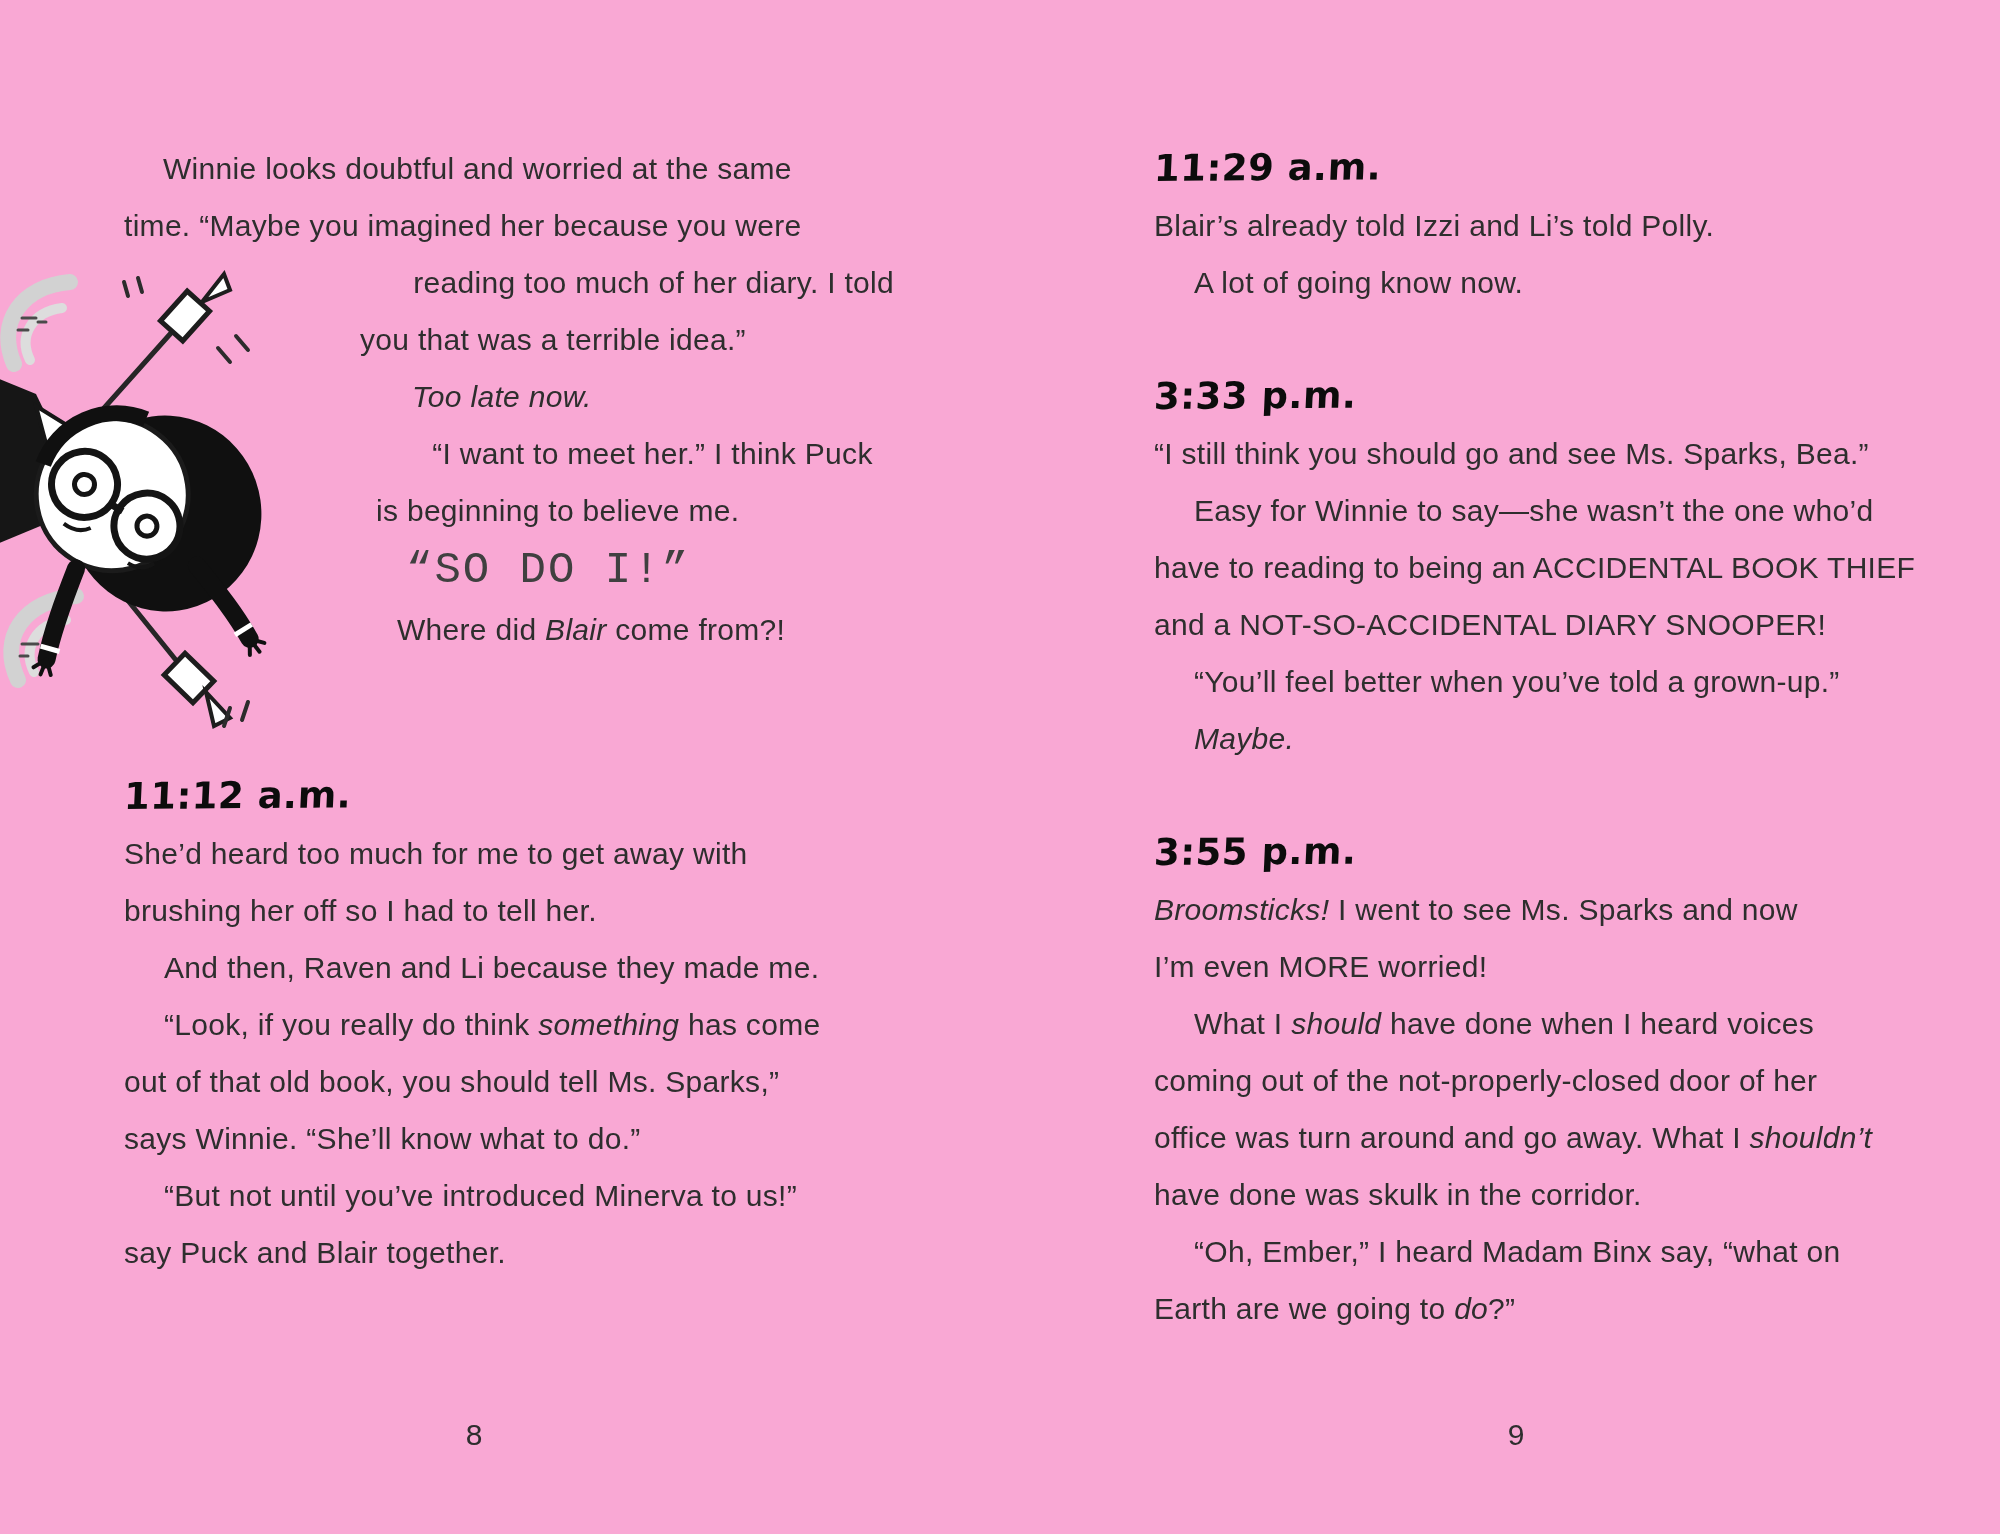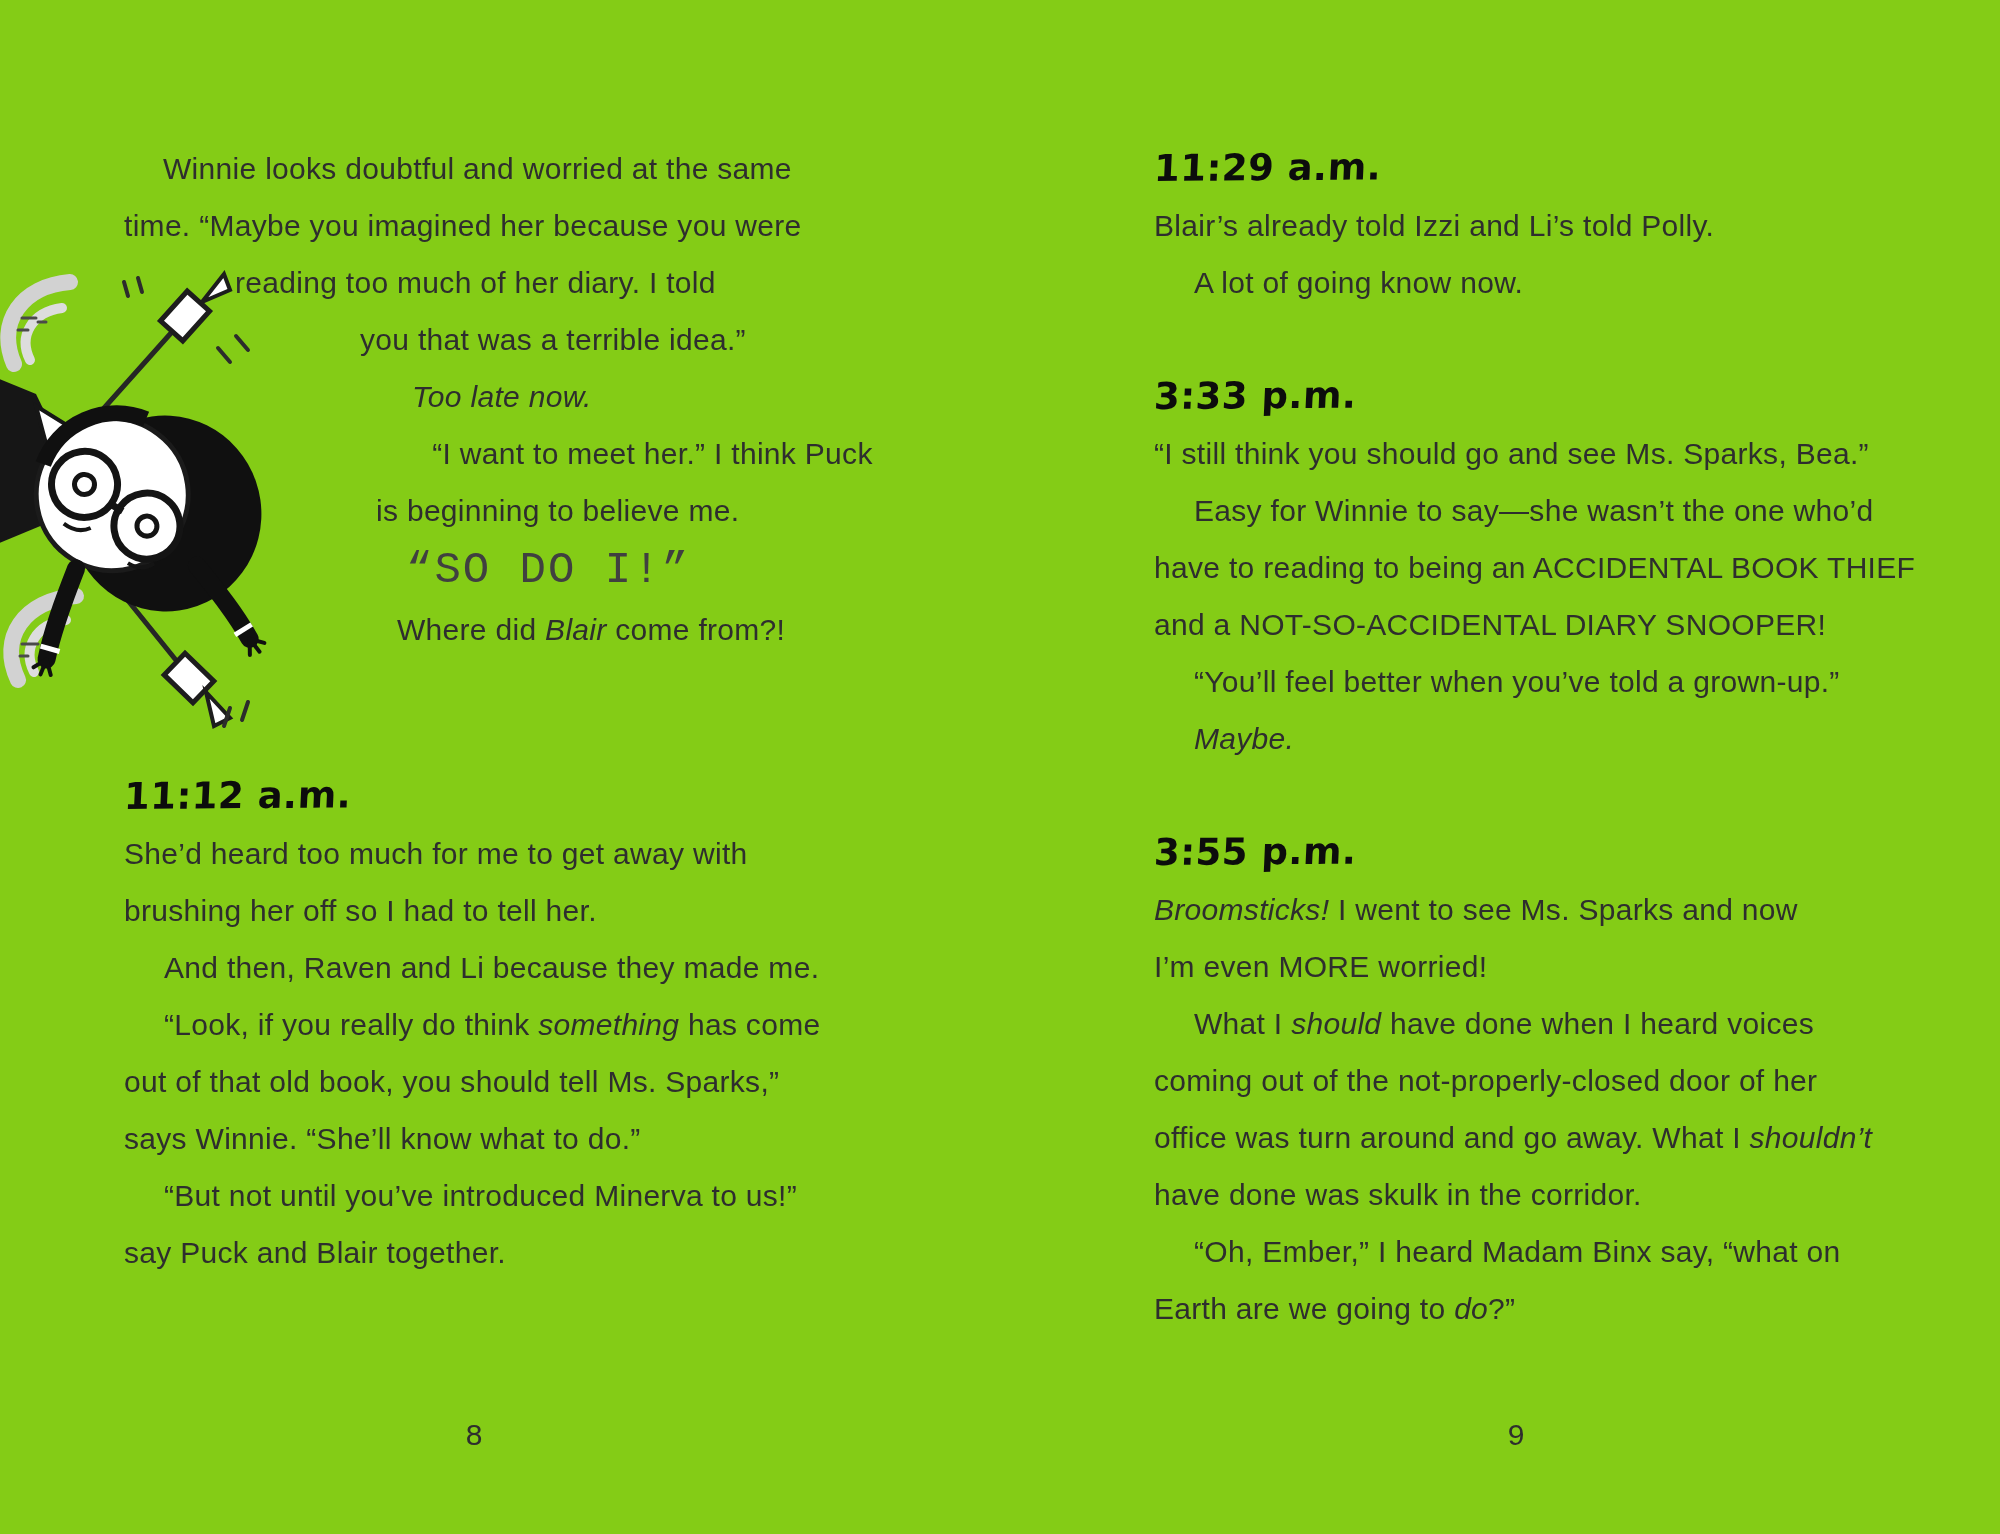--- a/index.html
+++ b/index.html
@@ -1,36 +1,36 @@
 <!DOCTYPE html>
 <html><head>
 <meta charset="utf-8">
 <style>
   * { margin:0; padding:0; box-sizing:border-box; }
   html,body { width:2000px; height:1534px; background:#ffffff;
               font-family:"Liberation Sans", sans-serif; color:#2e2e2e; }
-  .spread { position:relative; width:2000px; height:1534px; background:#84cc16; overflow:hidden; }
+  .spread { position:relative; width:2000px; height:1534px; background:#f9a8d4; overflow:hidden; }
   .page { position:absolute; top:0; height:100%; width:1000px; }
   .page-left { left:0; }
   .page-right { left:1000px; }
 
   .line { white-space:nowrap; height:57px; line-height:57px; font-size:30px; letter-spacing:.3px; }
   .line.indent { padding-left:40px; }
   .line em { }
   .line.big { font-size:44px; height:62px; line-height:62px; letter-spacing:2px; color:#404040; }
 
   .time-heading { font-family:"DejaVu Sans", sans-serif; font-weight:700; font-size:37px;
                   color:#0c0c0c; height:57px; line-height:57px;
                   transform:skewX(-3deg) rotate(-0.4deg); transform-origin:left center;
                   letter-spacing:.5px; }
 
   .intro { position:absolute; left:124px; top:140px; width:770px; }
   #intro-lines .line:nth-child(1){ margin-left:39px; }
   #intro-lines .line:nth-child(2){ margin-left:0; }
-  #intro-lines .line:nth-child(3){ margin-left:111px; }
+  #intro-lines .line:nth-child(3){ margin-left:85px;text-align:right; }
   #intro-lines .line:nth-child(4){ margin-left:236px; }
   #intro-lines .line:nth-child(5){ margin-left:288px; }
   #intro-lines .line:nth-child(6){ margin-left:287px;text-align:center; }
   #intro-lines .line:nth-child(7){ margin-left:252px; }
   #intro-lines .line:nth-child(8){ margin-left:282px;font-family:Liberation Mono, monospace; }
   #intro-lines .line:nth-child(9){ margin-left:273px; }
 
   .entry-left { position:absolute; left:124px; top:768px; width:800px; }
   .entries { position:absolute; left:154px; top:140px; width:800px; }
   .entries .entry + .entry { margin-top:57px; }

